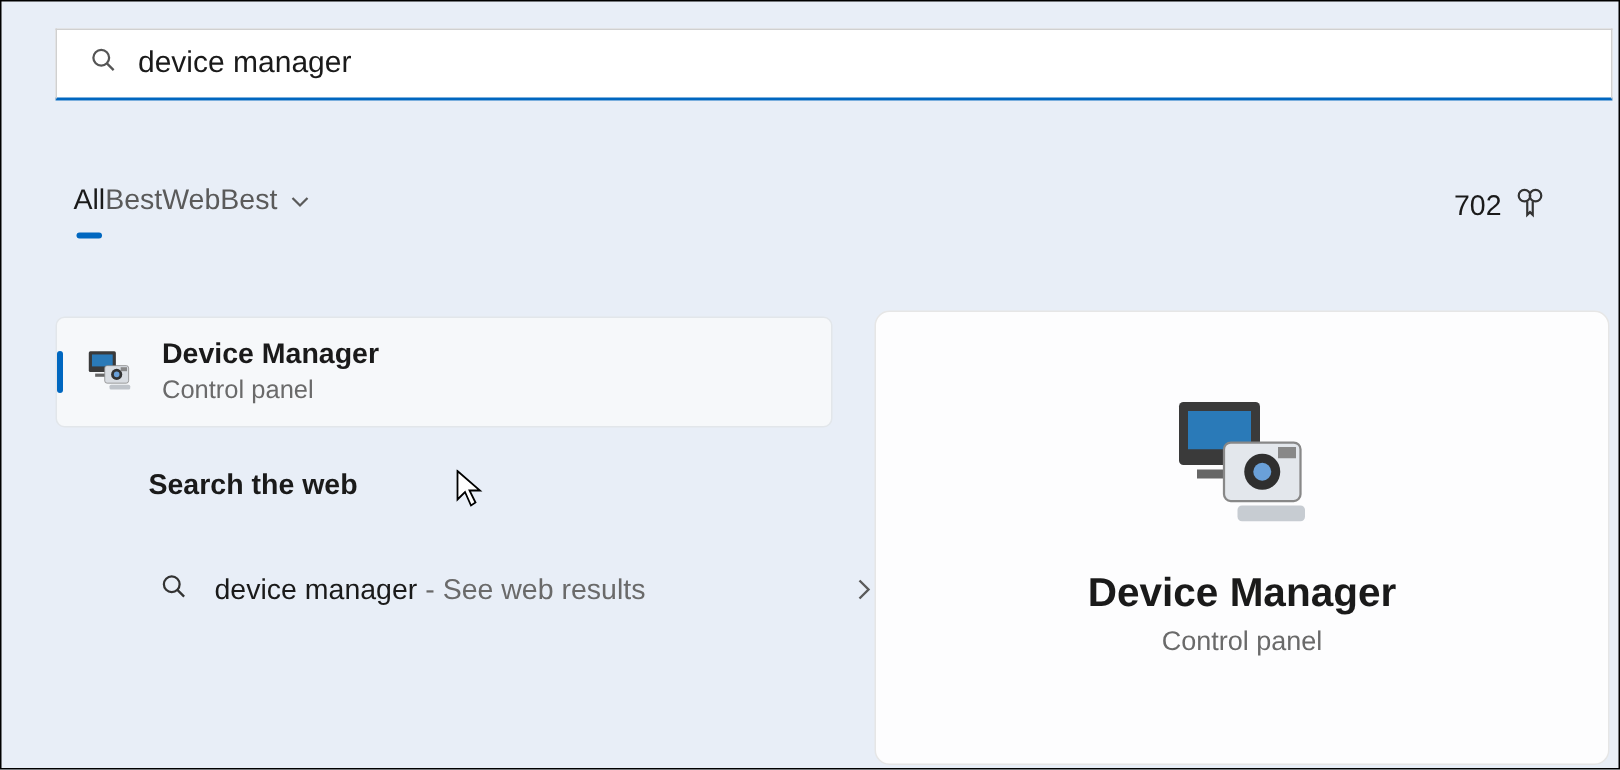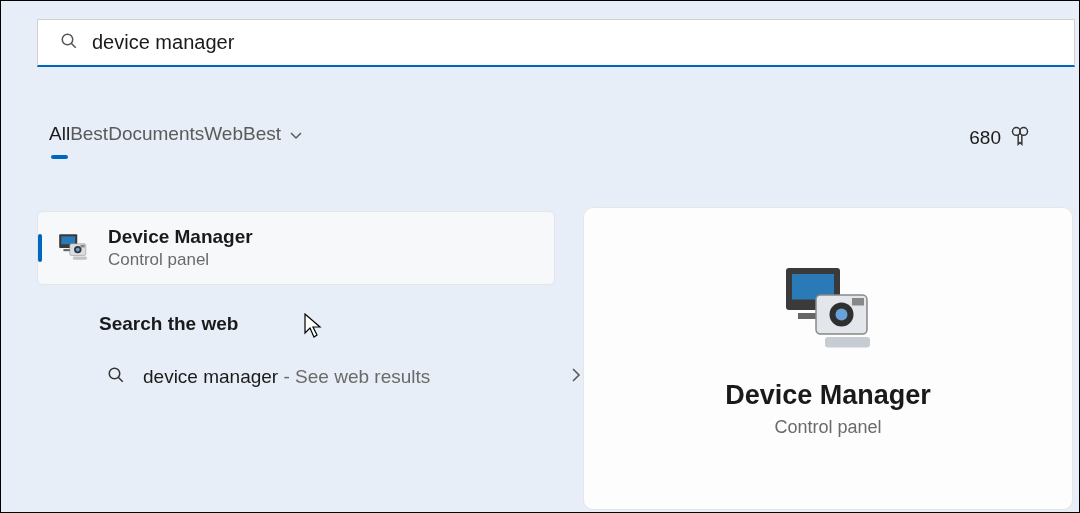--- a/index.html
+++ b/index.html
@@ -94,21 +94,21 @@
       left: 303px; top: 312px;
       pointer-events: none;
     }
     .cursor-pointer svg { width: 20px; height: 26px; }
     .web-list { margin-top: 28px; margin-left: 48px; }
     .web-item {
       margin: 10px 0 0 36px;
       width: 518px;
       height: 56px;
       display: flex;
-      align-items: center;
+      align-items: flex-end;
       padding: 0 22px;
       cursor: pointer;
       border-radius: 4px;
     }
     .web-term { font-size: 19px; color: #1a1a1a; margin-left: 18px; }
     .web-hint { font-size: 19px; color: #6a6a6a; }
     .chevron-right { margin-left: auto; color: #5a5a5a; font-size: 17px; }
     .detail-panel {
       position: absolute;
       top: 206px; left: 582px; right: 6px; bottom: 2px;
@@ -142,32 +142,31 @@
         <circle cx="10" cy="10" r="7"></circle>
         <line x1="15" y1="15" x2="21" y2="21"></line>
       </svg>
   </span>
   <input class="search-input" type="text" value="device manager" style="">
 </div>
 
 <div class="tabs-row">
   <div class="tab active">All</div>
   <div class="tab">Best</div>
-  <div class="tab">Documents</div>
   <div class="tab">Web</div>
   <div class="tab">
     <span>Best</span>
     <span class="more-chevron">
       <svg width="12" height="8" viewBox="0 0 12 8" fill="none" stroke="#5a5a5a" stroke-width="1.5">
           <polyline points="1,1 6,6 11,1"></polyline>
         </svg>
     </span>
   </div>
   <div class="rewards">
-    <span>680</span>
+    <span>702</span>
     <span>
       <svg viewBox="0 0 24 24" fill="none" stroke="#333" stroke-width="1.6">
         <circle cx="8" cy="7" r="4.2"></circle>
           <circle cx="16" cy="7" r="4.2"></circle>
         <path d="M10 11 L10 21 L12 19 L14 21 L14 11"></path>
       </svg>
     </span>
   </div>
 </div>
 

